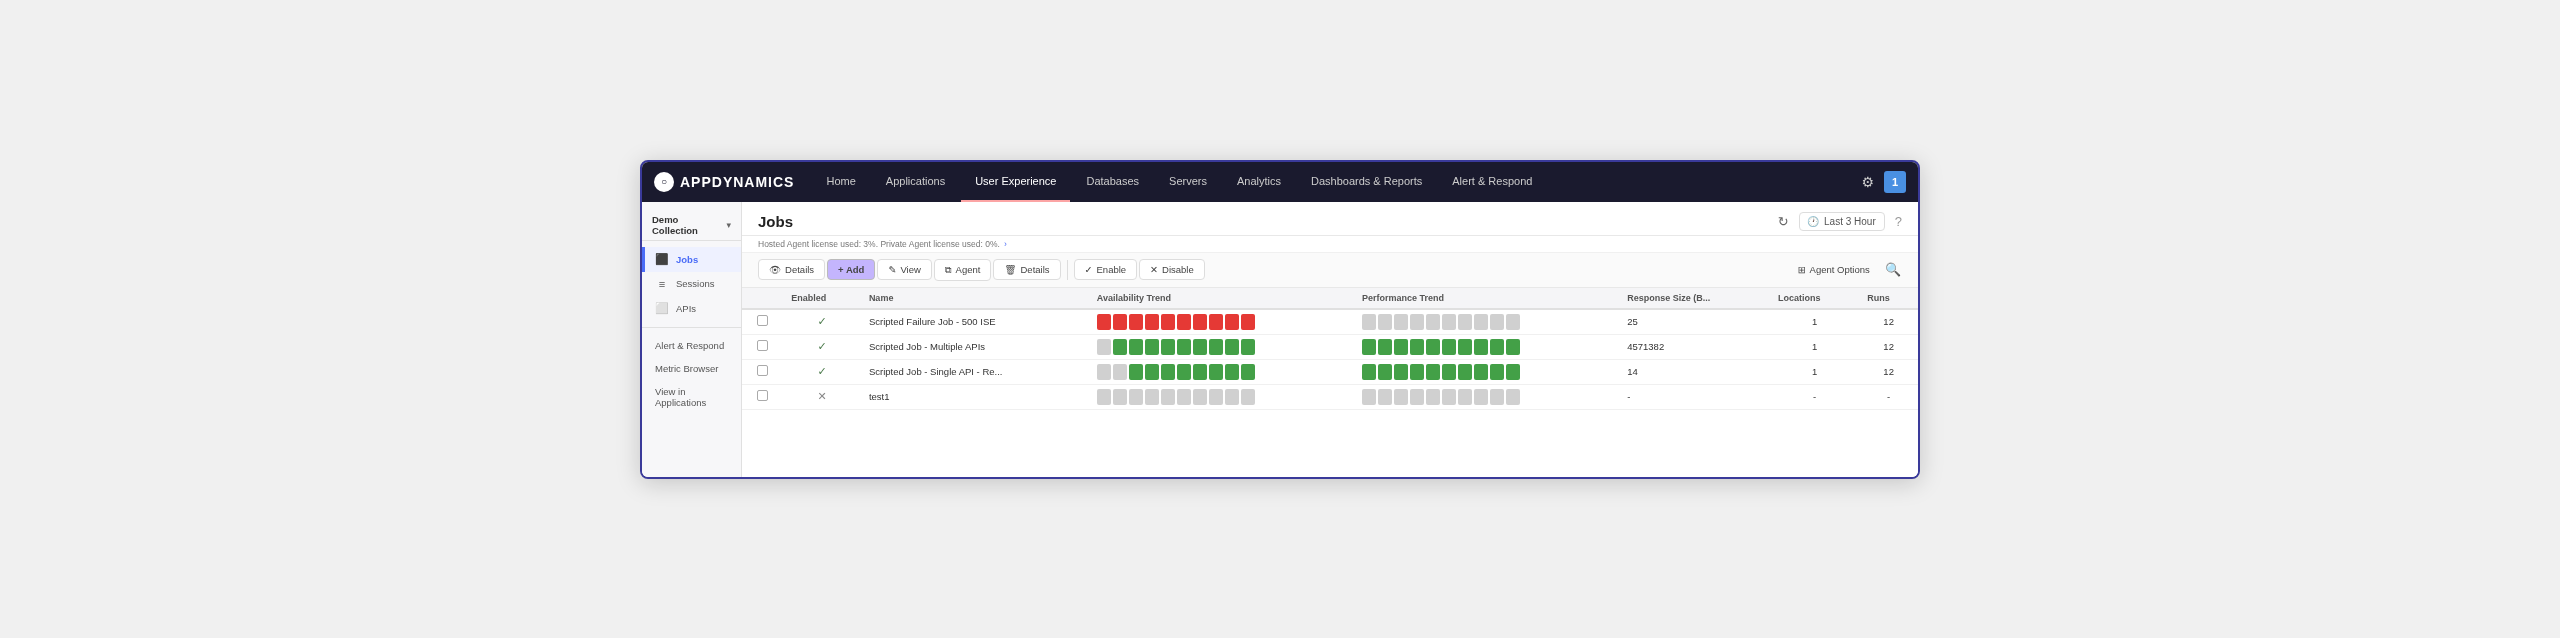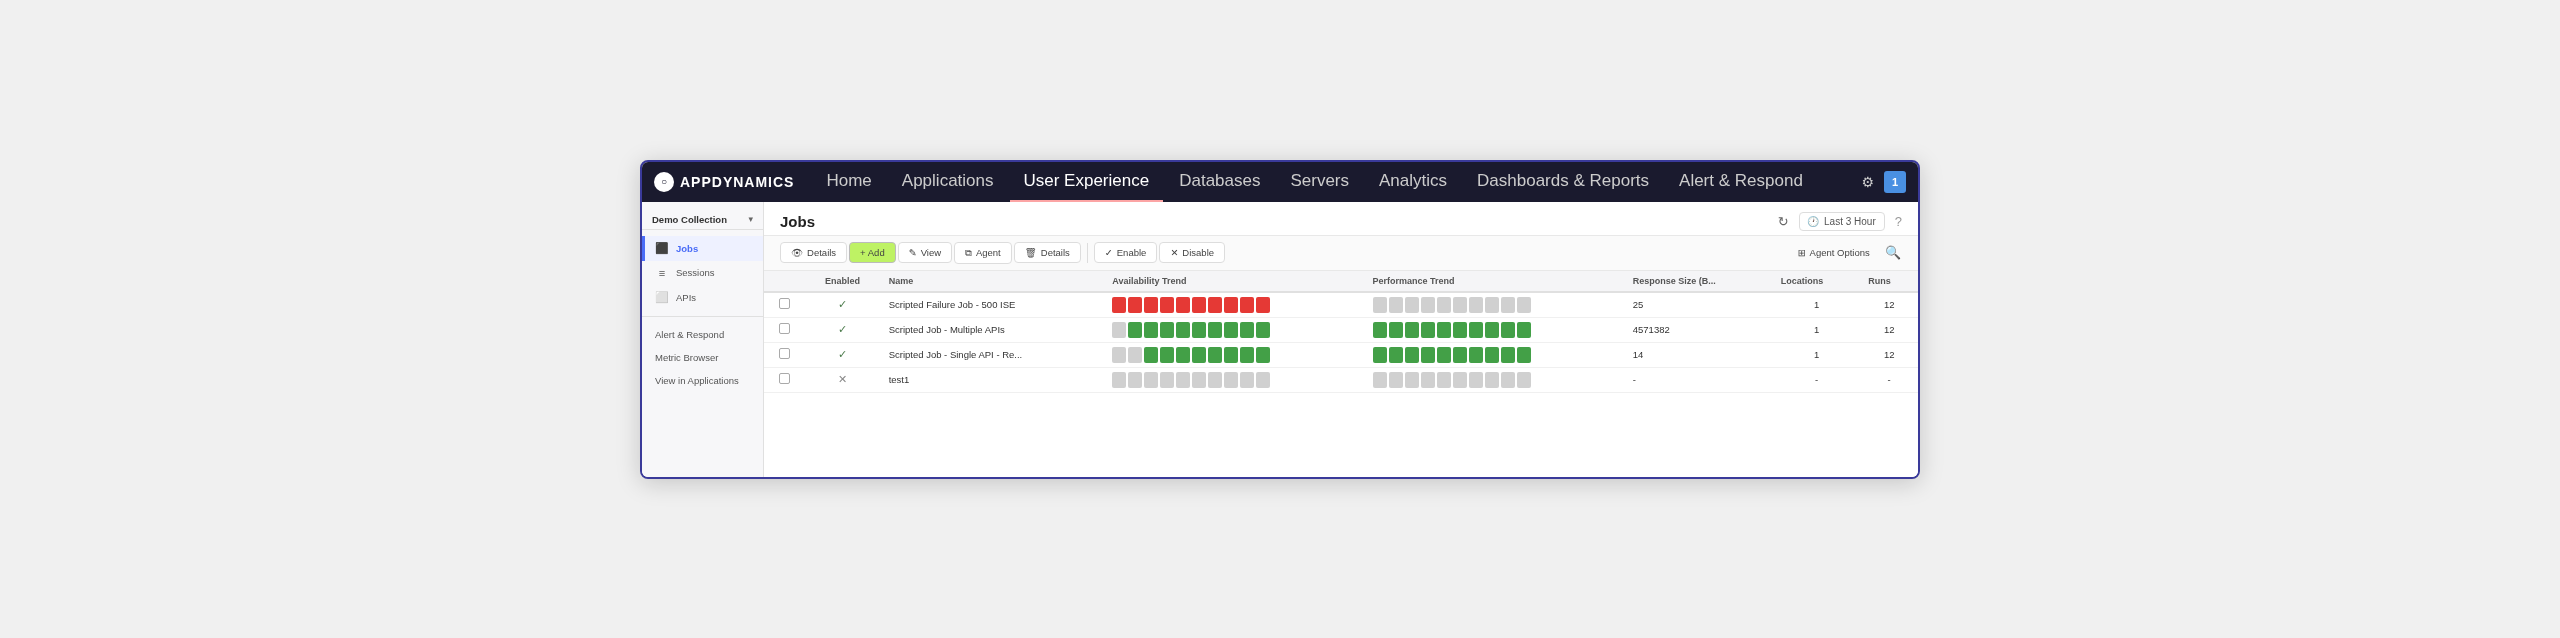--- a/index.html
+++ b/index.html
@@ -58,21 +58,21 @@
     }
     .nav-items {
       display: flex;
       align-items: center;
       height: 100%;
       flex: 1;
       gap: 2px;
     }
     .nav-item {
       color: #ccc;
-      font-size: 17px;
+      font-size: 11px;
       padding: 13px 14px;
       height: 100%;
       display: flex;
       align-items: center;
       cursor: pointer;
       white-space: nowrap;
       border-bottom: 2px solid transparent;
       transition: color 0.2s;
     }
     .nav-item.active {
@@ -102,21 +102,21 @@
       font-weight: bold;
     }
     
     .main-layout {
       display: flex;
       flex: 1;
       overflow: hidden;
     }
     
     .sidebar {
-      width: 122px;
+      width: 100px;
       background: #f7f7f9;
       border-right: 1px solid #e0e0e0;
       display: flex;
       flex-direction: column;
       padding: 8px 0;
       flex-shrink: 0;
     }
     .sidebar-collection {
       display: flex;
       align-items: center;
@@ -225,23 +225,23 @@
       padding: 4px 10px;
       font-size: 9.5px;
       border: 1px solid #ddd;
       border-radius: 4px;
       background: #fff;
       cursor: pointer;
       color: #444;
       white-space: nowrap;
     }
     .toolbar-btn.primary {
-      background: #bef264;
+      background: #c4b5fd;
       border-color: #bbb;
-      font-weight: 400;
+      font-weight: 700;
       text-align: center;
     }
     .toolbar-sep {
       width: 1px;
       height: 20px;
       background: #ddd;
       margin: 0 4px;
     }
     .toolbar-right {
       margin-left: auto;
@@ -276,21 +276,21 @@
       border-bottom: 2px solid #e0e0e0;
     }
     th {
       padding: 5px 8px;
       text-align: left;
       font-weight: 600;
       color: #555;
       font-size: 9px;
       white-space: nowrap;
     }
-    th.center { text-align: center; }
+    th.center { }
     td {
       padding: 4px 8px;
       border-bottom: 1px solid #f0f0f0;
       color: #333;
       font-size: 9.5px;
       vertical-align: middle;
     }
     td.center { text-align: center; }
     .checkbox {
       width: 11px;
@@ -386,20 +386,24 @@
         <div class="header-right">
           <span class="refresh-icon">↻</span>
           <div class="time-badge">
             <span>🕐</span>
             <span>Last 3 Hour</span>
           </div>
           <span class="help-icon">?</span>
         </div>
       </div>
 
+      <div class="license-bar">
+        <span>Hosted Agent license used: 3%.  Private Agent license used: 0%.</span>
+        <span class="license-link">›</span>
+      </div>
 
       <div class="toolbar">
         <button class="toolbar-btn">
           <span>👁</span>
           <span>Details</span>
         </button>
         <button class="toolbar-btn primary">
           <span>+ Add</span>
         </button>
         <button class="toolbar-btn">

